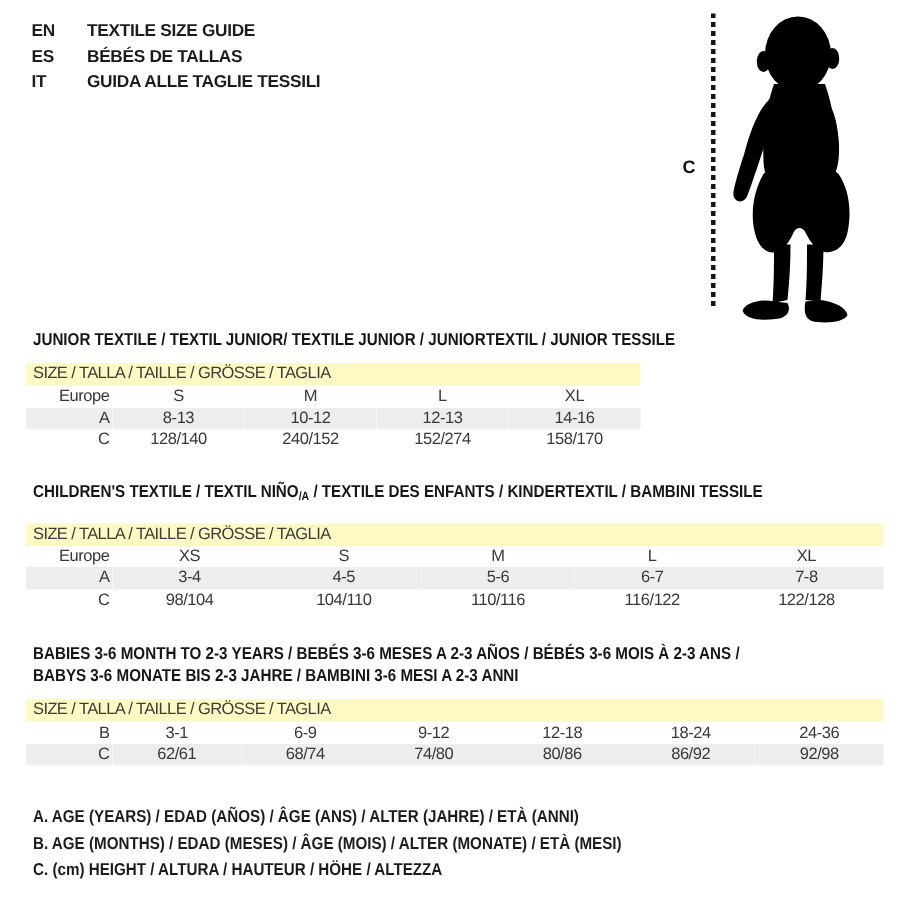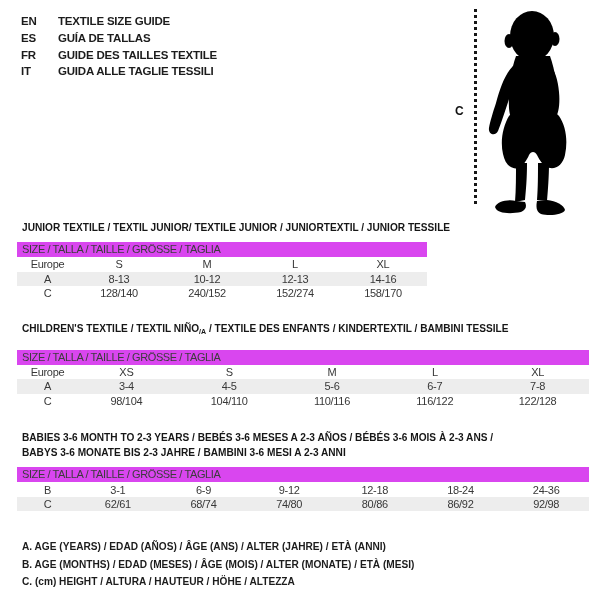--- a/index.html
+++ b/index.html
@@ -38,39 +38,39 @@
     line-height:13px; white-space:nowrap;
     transform:scaleX(0.88); transform-origin:left center;
   }
   h2.junior   { margin-top:6px; }
   h2.children { margin-top:21px; }
   h2.babies   { margin-top:22px; }
   h2.babies .hline { display:block; line-height:15.2px; }
 
   .size-bar {
     margin:8px 0 0 17px; width:572px; height:15px; line-height:15px;
-    background:#d946ef; color:#3c3c3c;
+    background:#fef9c3; color:#3c3c3c;
     font-size:11px; letter-spacing:-0.4px;
     padding-left:5px; box-sizing:border-box; white-space:nowrap;
   }
   .size-bar.after-children { margin-top:12px; }
   .size-bar.after-babies   { margin-top:7px; }
   .size-bar.narrow { width:410px; }
 
   table.sizes {
     margin-left:17px; width:572px;
     border-collapse:collapse; table-layout:fixed;
   }
   table.sizes.narrow { width:410px; }
   table.sizes td {
     font-size:11px; color:#383838; letter-spacing:-0.3px;
     text-align:center; padding:1px 2px; height:12.5px;
     white-space:nowrap; overflow:hidden;
   }
-  table.sizes td:first-child { text-align:center; padding-left:5px; }
+  table.sizes td:first-child { text-align:right; padding-left:5px; }
   table.sizes tr:nth-child(2) td { background:#ededed; }
   col.labelcol { width:58px; }
 
   .sub-mark { font-size:8px; vertical-align:-2px; }
 
   
   .legend { margin:27px 0 0 22px; }
   .legend-line {
     font-size:11.5px; font-weight:bold; color:#1c1c1c;
     line-height:17.2px; white-space:nowrap;
@@ -79,24 +79,21 @@
 </style>
 </head>
 <body>
 
 <div class="top">
   <div class="lang-list">
     <div class="lang-row">
       <span class="lang-code">EN</span><span>TEXTILE SIZE GUIDE</span>
     </div>
     <div class="lang-row">
-      <span class="lang-code">ES</span><span>GUÍA DE TALLAS</span>
-    </div>
-    <div class="lang-row">
-      <span class="lang-code">FR</span><span>GUIDE DES TAILLES TEXTILE</span>
+      <span class="lang-code">ES</span><span>BÉBÉS DE TALLAS</span>
     </div>
     <div class="lang-row">
       <span class="lang-code">IT</span><span>GUIDA ALLE TAGLIE TESSILI</span>
     </div>
   </div>
 
   <div class="dotted-line"></div>
   <div class="c-label">C</div>
 
   <svg class="baby-svg" width="108" height="208" viewBox="0 0 108 208" aria-hidden="true">

